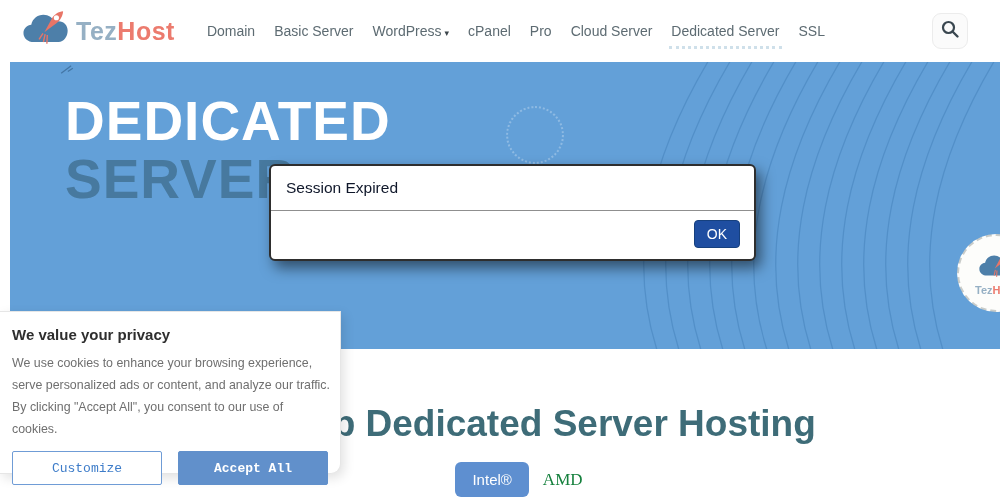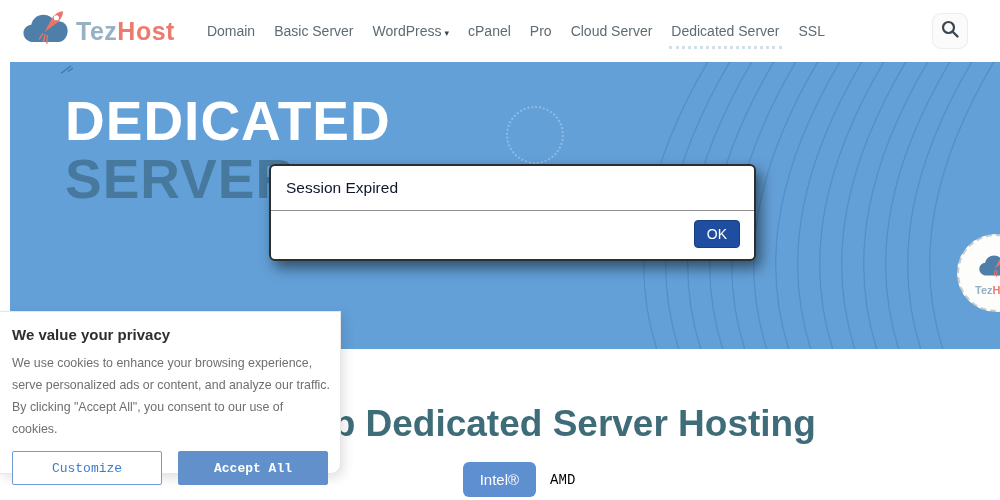--- a/index.html
+++ b/index.html
@@ -33,21 +33,21 @@
       border:2px dashed #c9ccc9; border-radius:50%; display:flex; flex-direction:column;
       align-items:center; justify-content:center; }
   .badge-text { font-size:11px; font-weight:bold; margin-top:-2px; }
 
   
   .main-heading { margin-top:54px; text-align:center; transform:translateX(29px);
       font-size:37px; font-weight:bold; color:#3e6c78; position:relative; z-index:1; }
   .tabs { display:flex; align-items:center; justify-content:center; gap:14px; margin-top:17px; transform:translateX(19px); }
   .tab-active { background:#5e8fd0; color:#fff; font-size:15px; padding:9px 17px; border-radius:6px;
       border:none; cursor:pointer; font-family:inherit; }
-  .tab-inactive { background:none; border:none; color:#000000; font-size:14px; cursor:pointer; font-family:Liberation Mono, monospace; }
+  .tab-inactive { background:none; border:none; color:#15803d; font-size:17px; cursor:pointer; font-family:Liberation Serif, serif; }
 
   
   .modal { position:absolute; left:269px; top:164px; width:487px; background:#fff;
       border:2px solid #2e2e2e; border-radius:6px; z-index:20;
       box-shadow:5px 7px 14px rgba(0,0,0,.5); overflow:hidden; }
   .modal-header { padding:13px 15px; font-size:15.5px; color:#0f172a; border-bottom:1px solid #8f8f8f; }
   .modal-body { padding:15px 15px 13px; font-size:12.5px; color:#333; border-bottom:1px solid #8f8f8f; }
   .modal-footer { padding:9px 14px 11px; display:flex; justify-content:flex-end; }
   .ok-btn { background:#1f4ea1; color:#fff; border:1px solid #16407e; border-radius:4px;
       font-size:14px; padding:5px 12px; cursor:pointer; font-family:inherit; }

